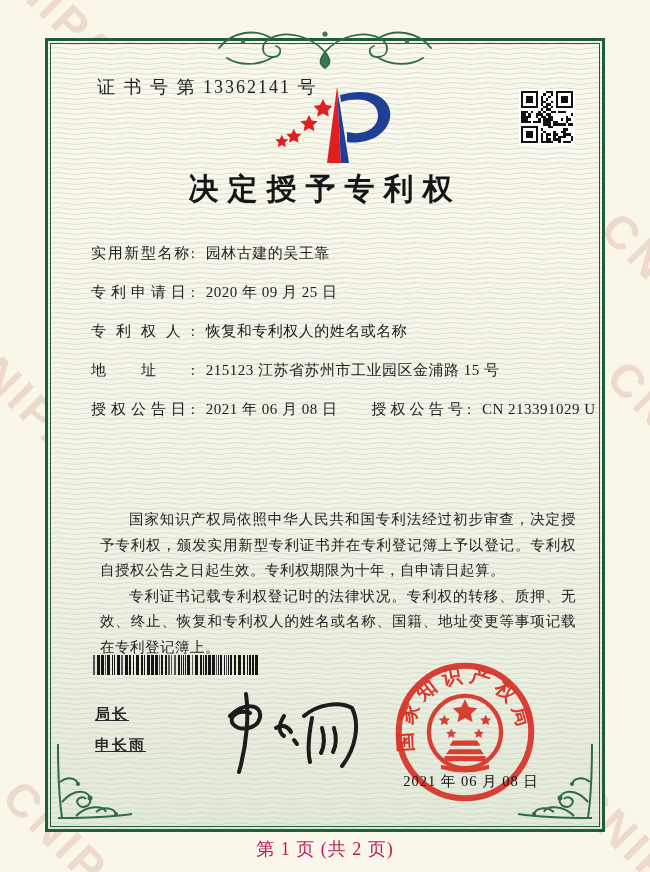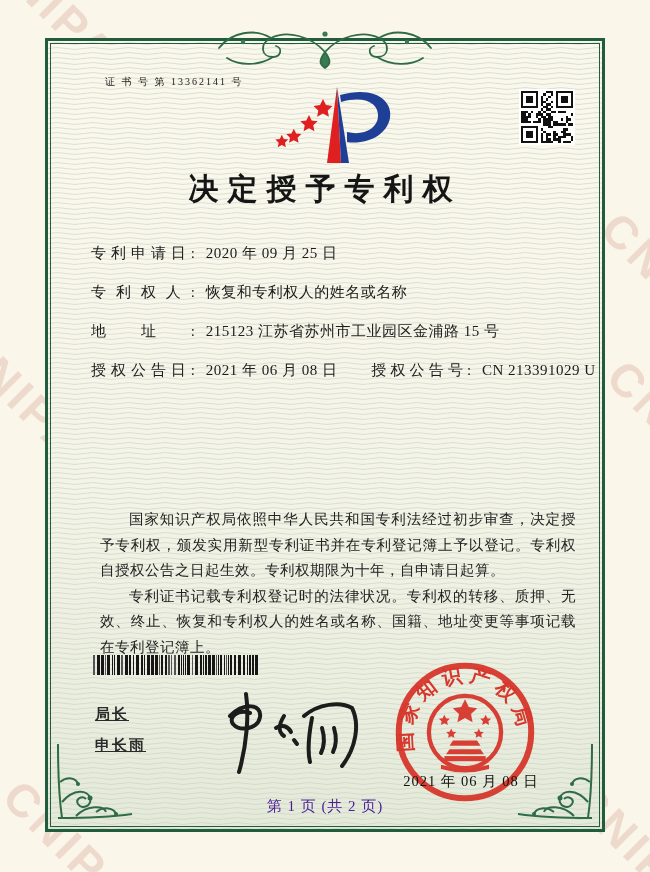--- a/index.html
+++ b/index.html
@@ -51,22 +51,22 @@
     position:absolute; left:50%; top:-17px;
     transform:translateX(-50%);
     z-index:5;
   }
   .corner-flourish { position:absolute; bottom:5px; z-index:4; }
   .corner-flourish.left  { left:4px; }
   .corner-flourish.right { right:4px; transform:scaleX(-1); }
 
   
   .cert-no {
-    position:absolute; left:57px; top:34px;
-    font-size:10px; letter-spacing:2px; color:#222;
+    position:absolute; left:49px; top:34px;
+    font-size:18px; letter-spacing:2px; color:#222;
   }
   .logo { position:absolute; left:223px; top:44px; }
   .qr { position:absolute; left:471px; top:48px; background:#fff; padding:2px; }
 
   .title {
     position:absolute; left:0; top:128px; width:100%;
     text-align:center;
     font-size:30px; font-weight:bold;
     letter-spacing:9px; color:#151515;
   }
@@ -107,22 +107,22 @@
   
   .seal { position:absolute; left:331px; top:605px; opacity:0.93; mix-blend-mode:multiply; }
   .seal-date {
     position:absolute; left:341px; top:731px; width:164px;
     text-align:center; font-size:14.5px; letter-spacing:1px;
     color:#111; z-index:6;
   }
 
   
   .footer {
-    position:absolute; left:0; top:756px; width:100%;
-    text-align:center; font-size:15px; color:#4c1d95; letter-spacing:1px;
+    position:absolute; left:0; top:796px; width:100%;
+    text-align:center; font-size:18px; color:#be185d; letter-spacing:1px;
   }
 </style>
 </head>
 <body>
 
 <div class="page">
 
   <div class="wm" style="left:-28px; top:-22px;">CNIPA</div>
   <div class="wm" style="left:318px; top:96px; color:rgba(236,210,200,0.38);">CNIPA</div>
   <div class="wm inner" style="left:360px; top:236px;">CNIPA</div>
@@ -345,20 +345,24 @@
               <rect x="18" y="20" width="1" height="1"></rect>
               <rect x="19" y="20" width="1" height="1"></rect>
             </g>
         </g>
       </svg>
 
       <div class="title">决定授予专利权</div>
 
       <div class="fields">
         <div class="field-row">
+          <span class="flabel">实用新型名称:</span>
+          <span class="fvalue">园林古建的吴王靠</span>
+        </div>
+        <div class="field-row">
           <span class="flabel">专利申请日:</span>
           <span class="fvalue">2020 年 09 月 25 日</span>
         </div>
         <div class="field-row">
           <span class="flabel">专利权人:</span>
           <span class="fvalue">恢复和专利权人的姓名或名称</span>
         </div>
         <div class="field-row">
           <span class="flabel">地址:</span>
           <span class="fvalue">215123 江苏省苏州市工业园区金浦路 15 号</span>

